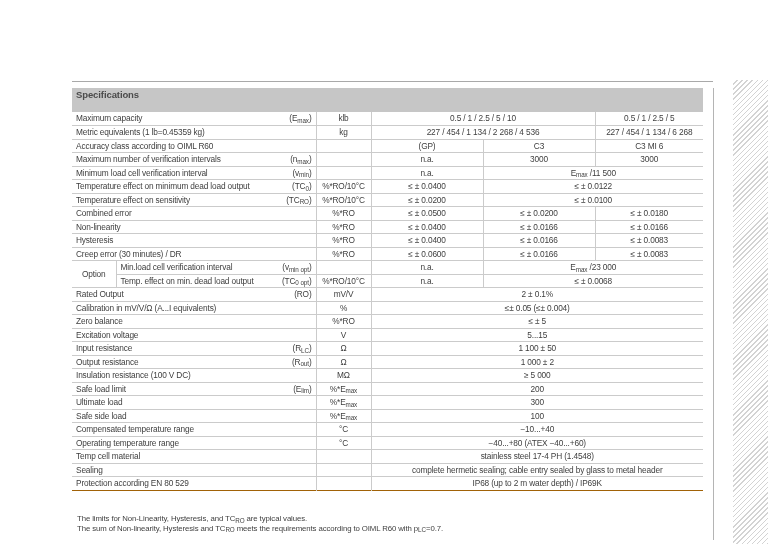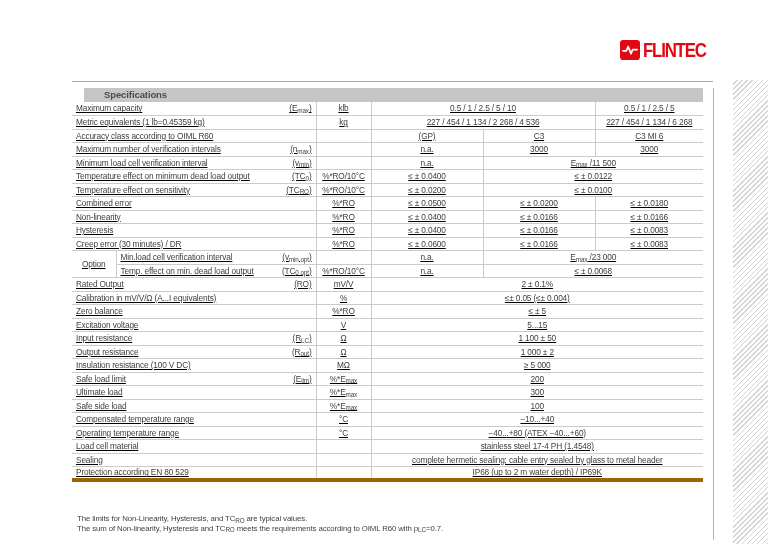--- a/index.html
+++ b/index.html
@@ -49,32 +49,30 @@
       #ffffff 0px, #ffffff 2.6px, #d3d3d3 2.6px, #d3d3d3 3.6px);
   }
 
   
   .spec { position: absolute; left: 72px; top: 88px; width: 631px; }
   .spec-title {
     background: #c6c6c6;
     color: #4b4b4b;
     font-size: 9.5px;
     font-weight: bold;
-    height: 14px;
+    height: 24px;
     line-height: 13px;
-    padding-left: 20px;
+    padding-left: 4px;
     letter-spacing: -0.1px;
-    margin-left: 12px;
   }
   table.grid {
     border-collapse: collapse;
     table-layout: fixed;
     width: 631px;
-    border-bottom: 4px solid #a16207;
-    text-decoration: underline;
+    border-bottom: 1px solid #a16207;
   }
   table.grid td {
     font-size: 8.3px;
     color: #3e3e3e;
     height: 13.5px;
     padding: 0 4px;
     line-height: 1;
     letter-spacing: -0.15px;
     white-space: nowrap;
     overflow: hidden;
@@ -105,27 +103,20 @@
     color: #3e3e3e;
     letter-spacing: -0.1px;
     line-height: 1.22;
   }
 </style>
 </head>
 <body>
 
 <div class="page">
 
-  <div class="logo">
-    <svg class="logo-icon" viewBox="0 0 24 24">
-      <rect x="0" y="0" width="24" height="24" rx="4" fill="#e30613"></rect>
-      <polyline points="3.5,13 7.5,13 9.8,8 13.2,16.5 15.2,11.5 20.5,11.5" fill="none" stroke="#ffffff" stroke-width="2.1" stroke-linecap="round" stroke-linejoin="round"></polyline>
-    </svg>
-    <span class="logo-text">FLINTEC</span>
-  </div>
 
   <div class="top-rule"></div>
   <div class="hatch"></div>
   <div class="right-rule"></div>
 
   <div class="spec">
     <div class="spec-title">Specifications</div>
     <table class="grid">
       <colgroup>
         <col style="width:44px">
@@ -388,21 +379,21 @@
               <div class="lblwrap">
                 <span class="lbl">Operating temperature range</span>
               </div>
             </td>
             <td class="c-unit">°C</td>
             <td class="c-val" colspan="3">−40...+80 (ATEX −40...+60)</td>
           </tr>
           <tr>
             <td class="c-label" colspan="2">
               <div class="lblwrap">
-                <span class="lbl">Load cell material</span>
+                <span class="lbl">Temp cell material</span>
               </div>
             </td>
             <td class="c-unit"></td>
             <td class="c-val" colspan="3">stainless steel 17-4 PH (1.4548)</td>
           </tr>
           <tr>
             <td class="c-label" colspan="2">
               <div class="lblwrap">
                 <span class="lbl">Sealing</span>
               </div>

